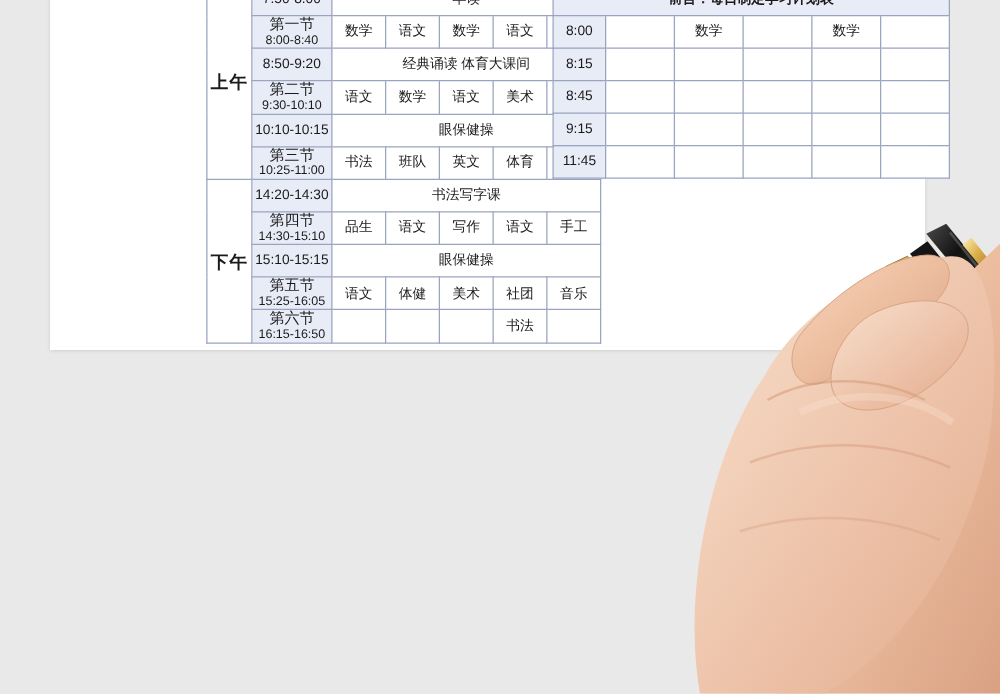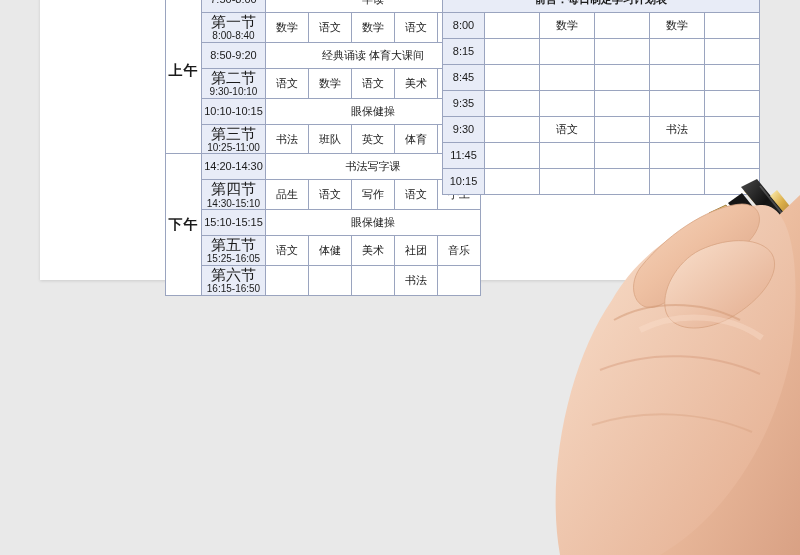--- a/index.html
+++ b/index.html
@@ -56,21 +56,21 @@
     font-weight: bold;
     letter-spacing: 1px;
   }
   .two-line {
     display: block;
     font-size: 10px;
   }
   .two-line b {
     display: block;
     font-weight: normal;
-    font-size: 15px;
+    font-size: 12px;
   }
 
   
   #left-table {
     left: 125px;
     top: -4px;
     width: 272px;
   }
   #left-table col.c-side { width: 36px; }
   #left-table col.c-time { width: 64px; }
@@ -238,45 +238,29 @@
       </tr>
       <tr>
         <td class="alt">8:45</td>
         <td></td>
         <td></td>
         <td></td>
         <td></td>
         <td></td>
       </tr>
       <tr>
-        <td class="alt">9:35</td>
-        <td></td>
-        <td></td>
-        <td></td>
-        <td></td>
-        <td></td>
-      </tr>
-      <tr>
-        <td class="alt">9:30</td>
-        <td></td>
-        <td>语文</td>
-        <td></td>
-        <td>书法</td>
+        <td class="alt">9:15</td>
+        <td></td>
+        <td></td>
+        <td></td>
+        <td></td>
         <td></td>
       </tr>
       <tr>
         <td class="alt">11:45</td>
-        <td></td>
-        <td></td>
-        <td></td>
-        <td></td>
-        <td></td>
-      </tr>
-      <tr>
-        <td class="alt">10:15</td>
         <td></td>
         <td></td>
         <td></td>
         <td></td>
         <td></td>
       </tr>
     </tbody>
   </table>
 </div>
 

